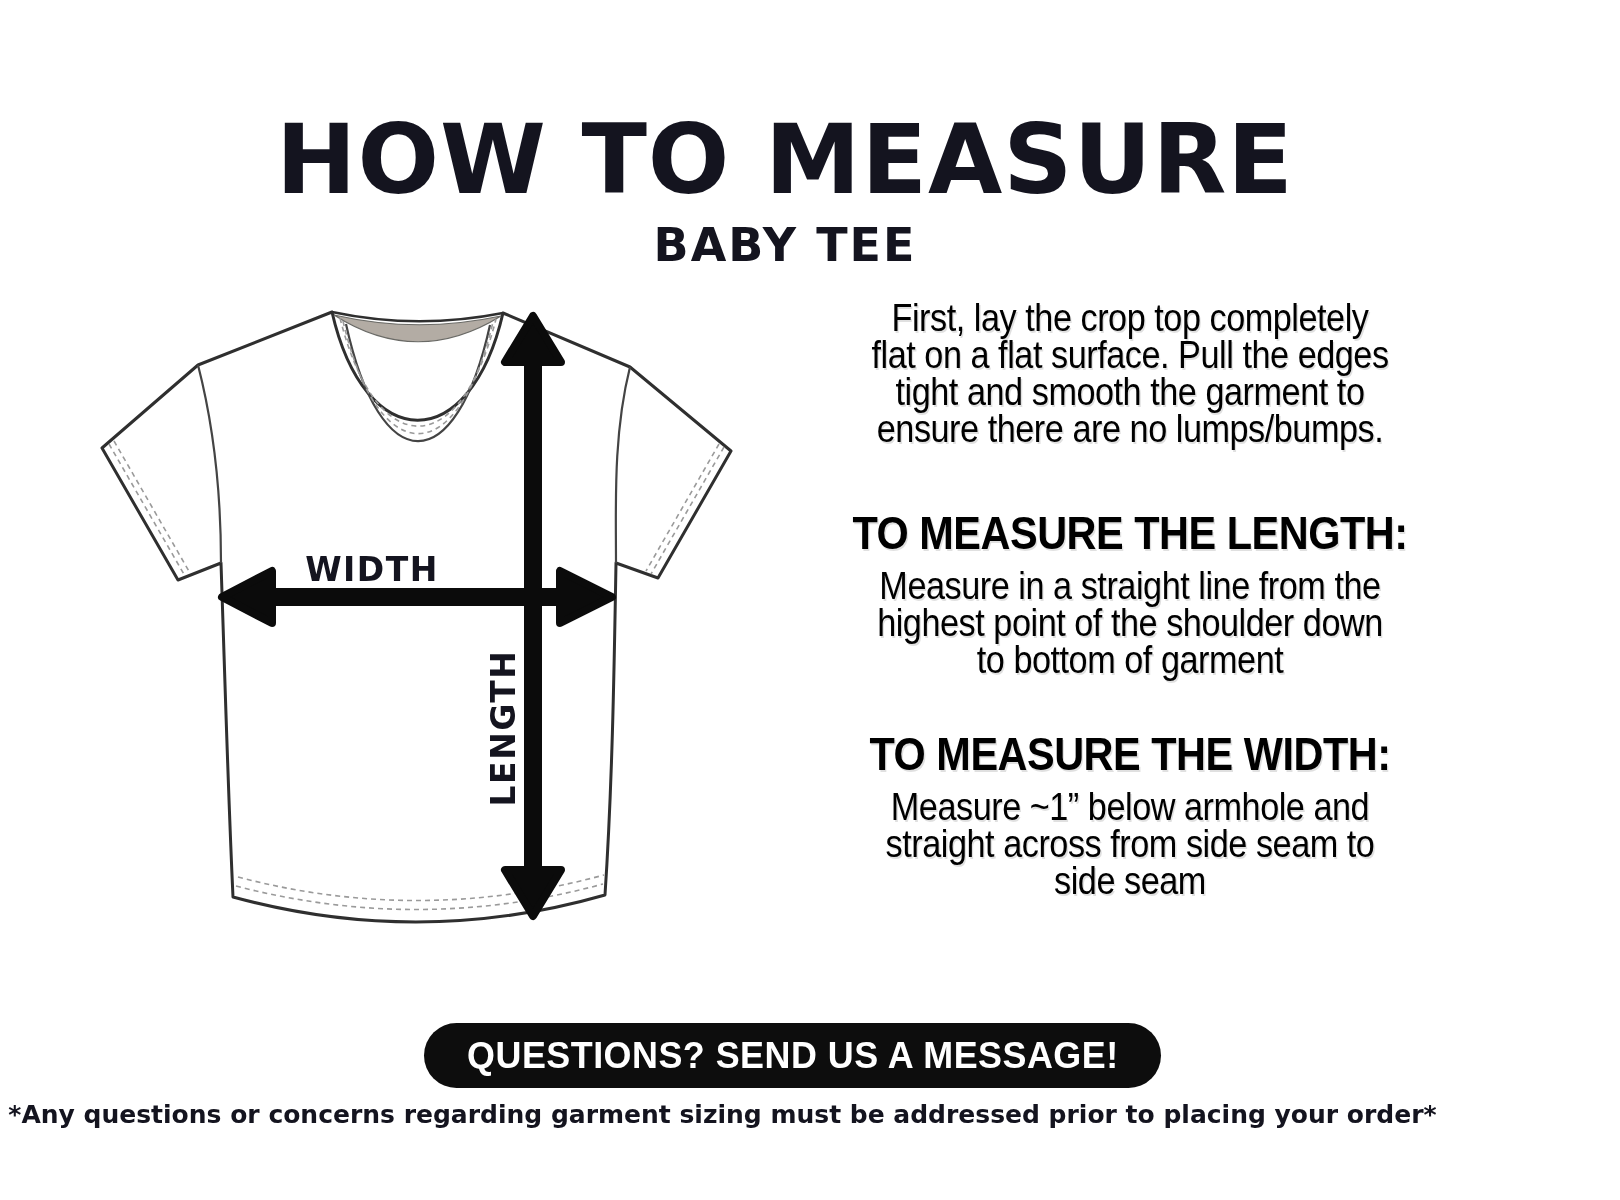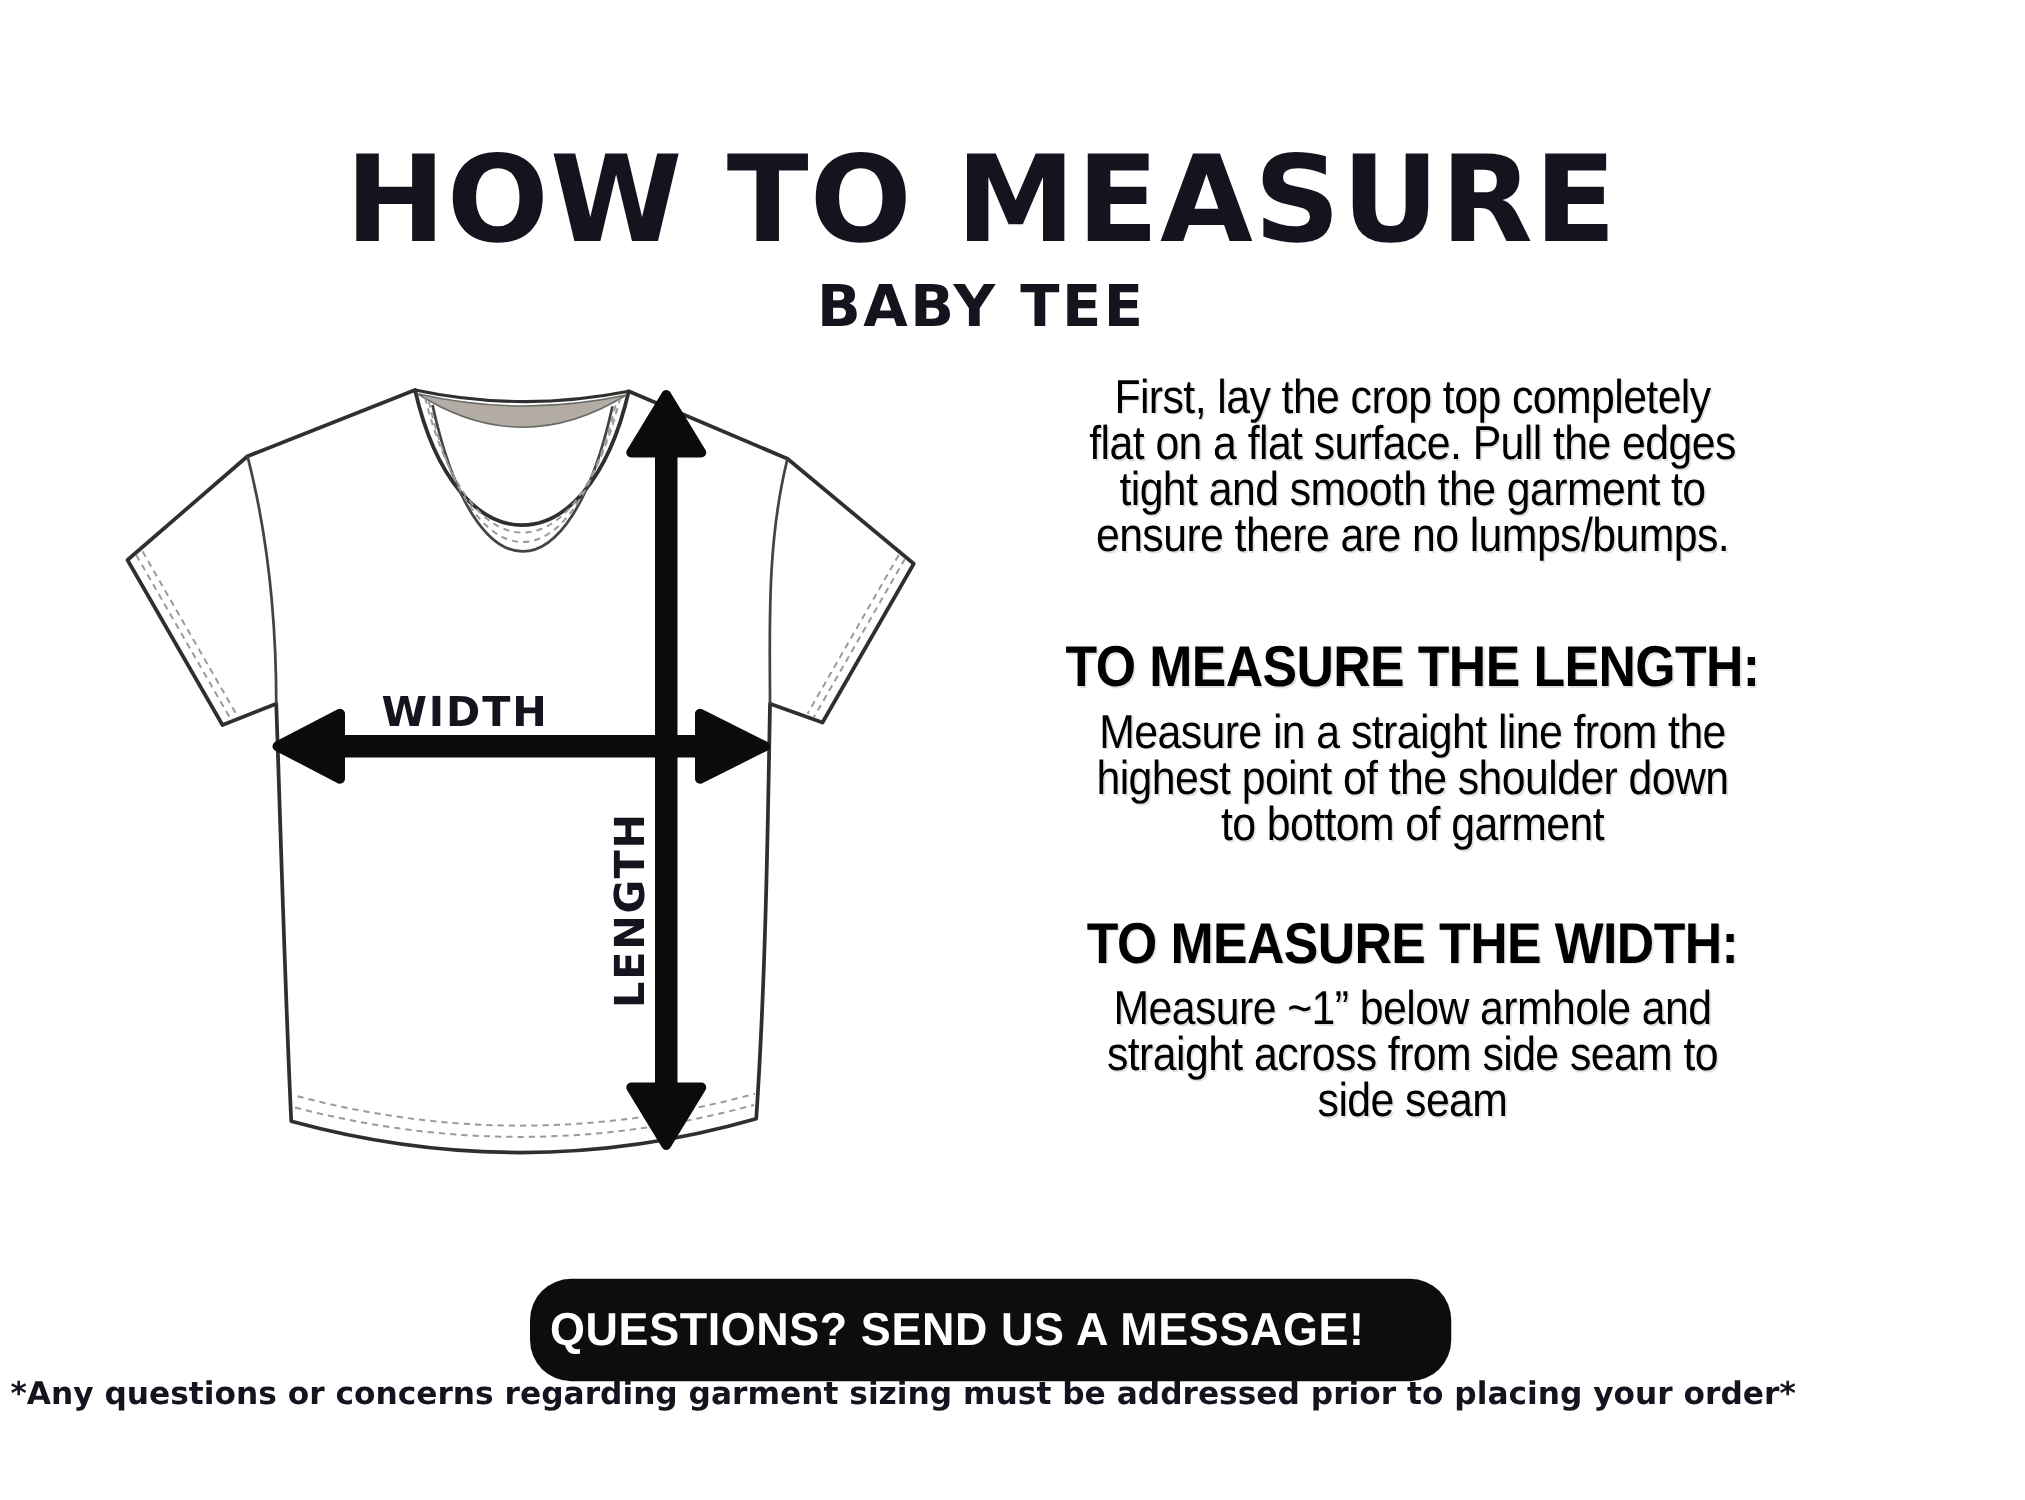--- a/index.html
+++ b/index.html
@@ -30,23 +30,23 @@
   .right-col .para div{white-space:nowrap;}
   .intro{margin-top:14px;}
   .sec-heading{
     font-size:46px;line-height:54px;font-weight:900;letter-spacing:-.5px;
     margin-top:58px;white-space:nowrap;
   }
   .sec-heading.second{margin-top:48px;}
   .para.body2{margin-top:8px;}
 
   .cta{
-    position:absolute;left:424px;top:1023px;width:737px;height:82px;
+    position:absolute;left:424px;top:1023px;width:737px;height:65px;
     background:var(--pill_bg,#0d0d0d);border-radius:33px;border:none;
-    display:flex;align-items:center;cursor:pointer;
+    display:flex;align-items:center;justify-content:center;cursor:pointer;
   }
   .cta span{
     color:var(--pill_text,#fff);font-family:"Liberation Sans",sans-serif;
     font-weight:bold;font-size:37px;letter-spacing:.5px;transform:scaleX(.97);
     white-space:nowrap;
   }
 
   .footer-note{
     position:absolute;left:0;top:1100px;width:1445px;text-align:center;
     font-size:25px;letter-spacing:0;

